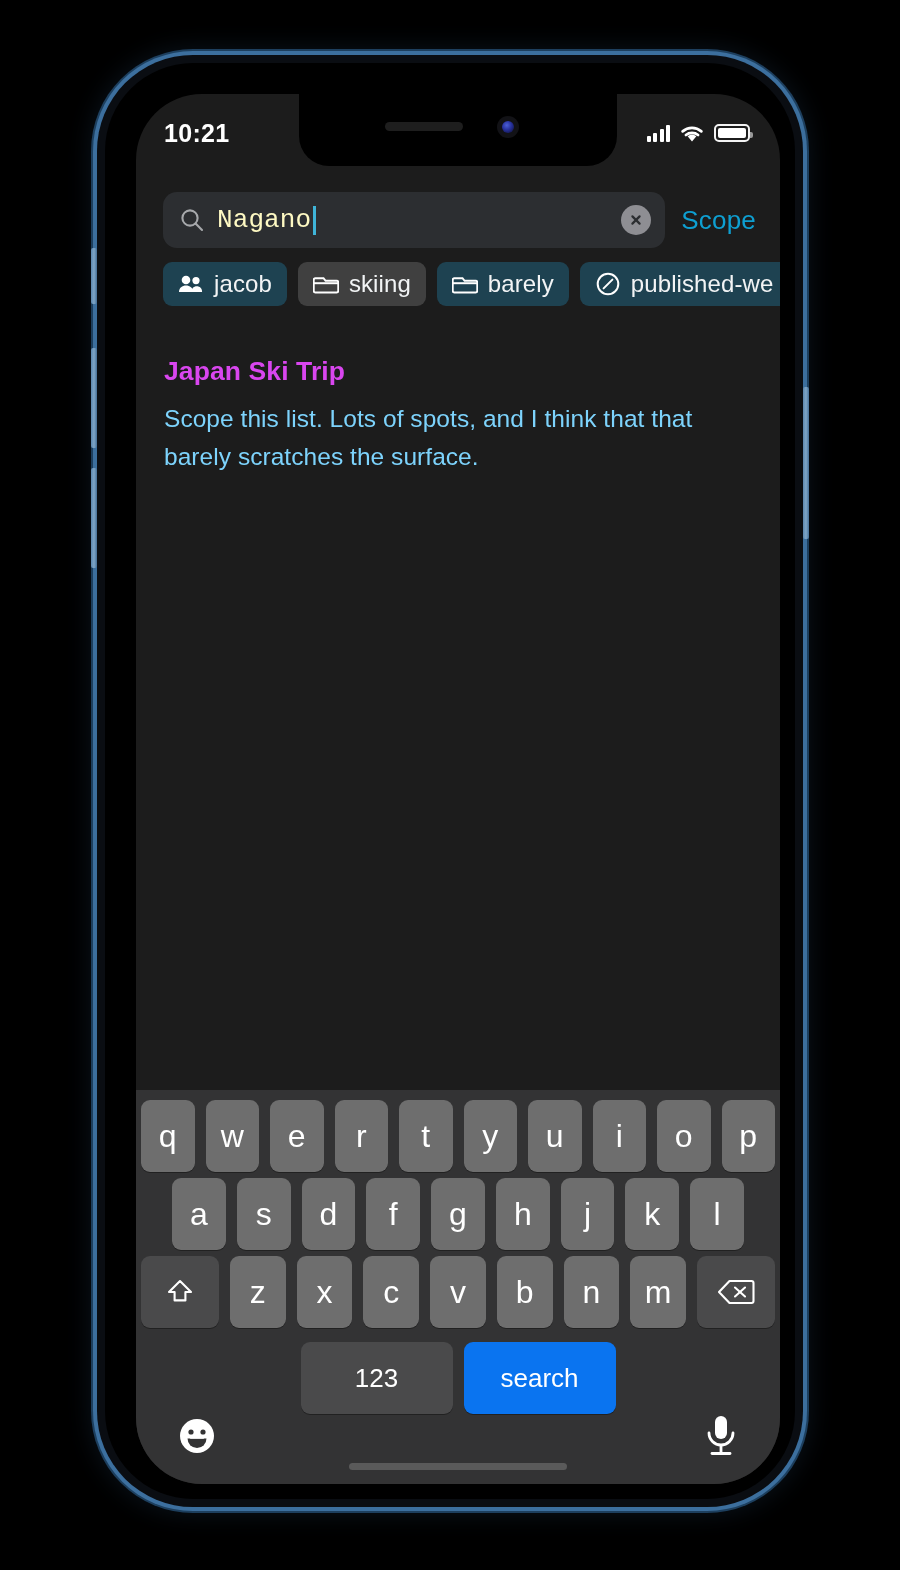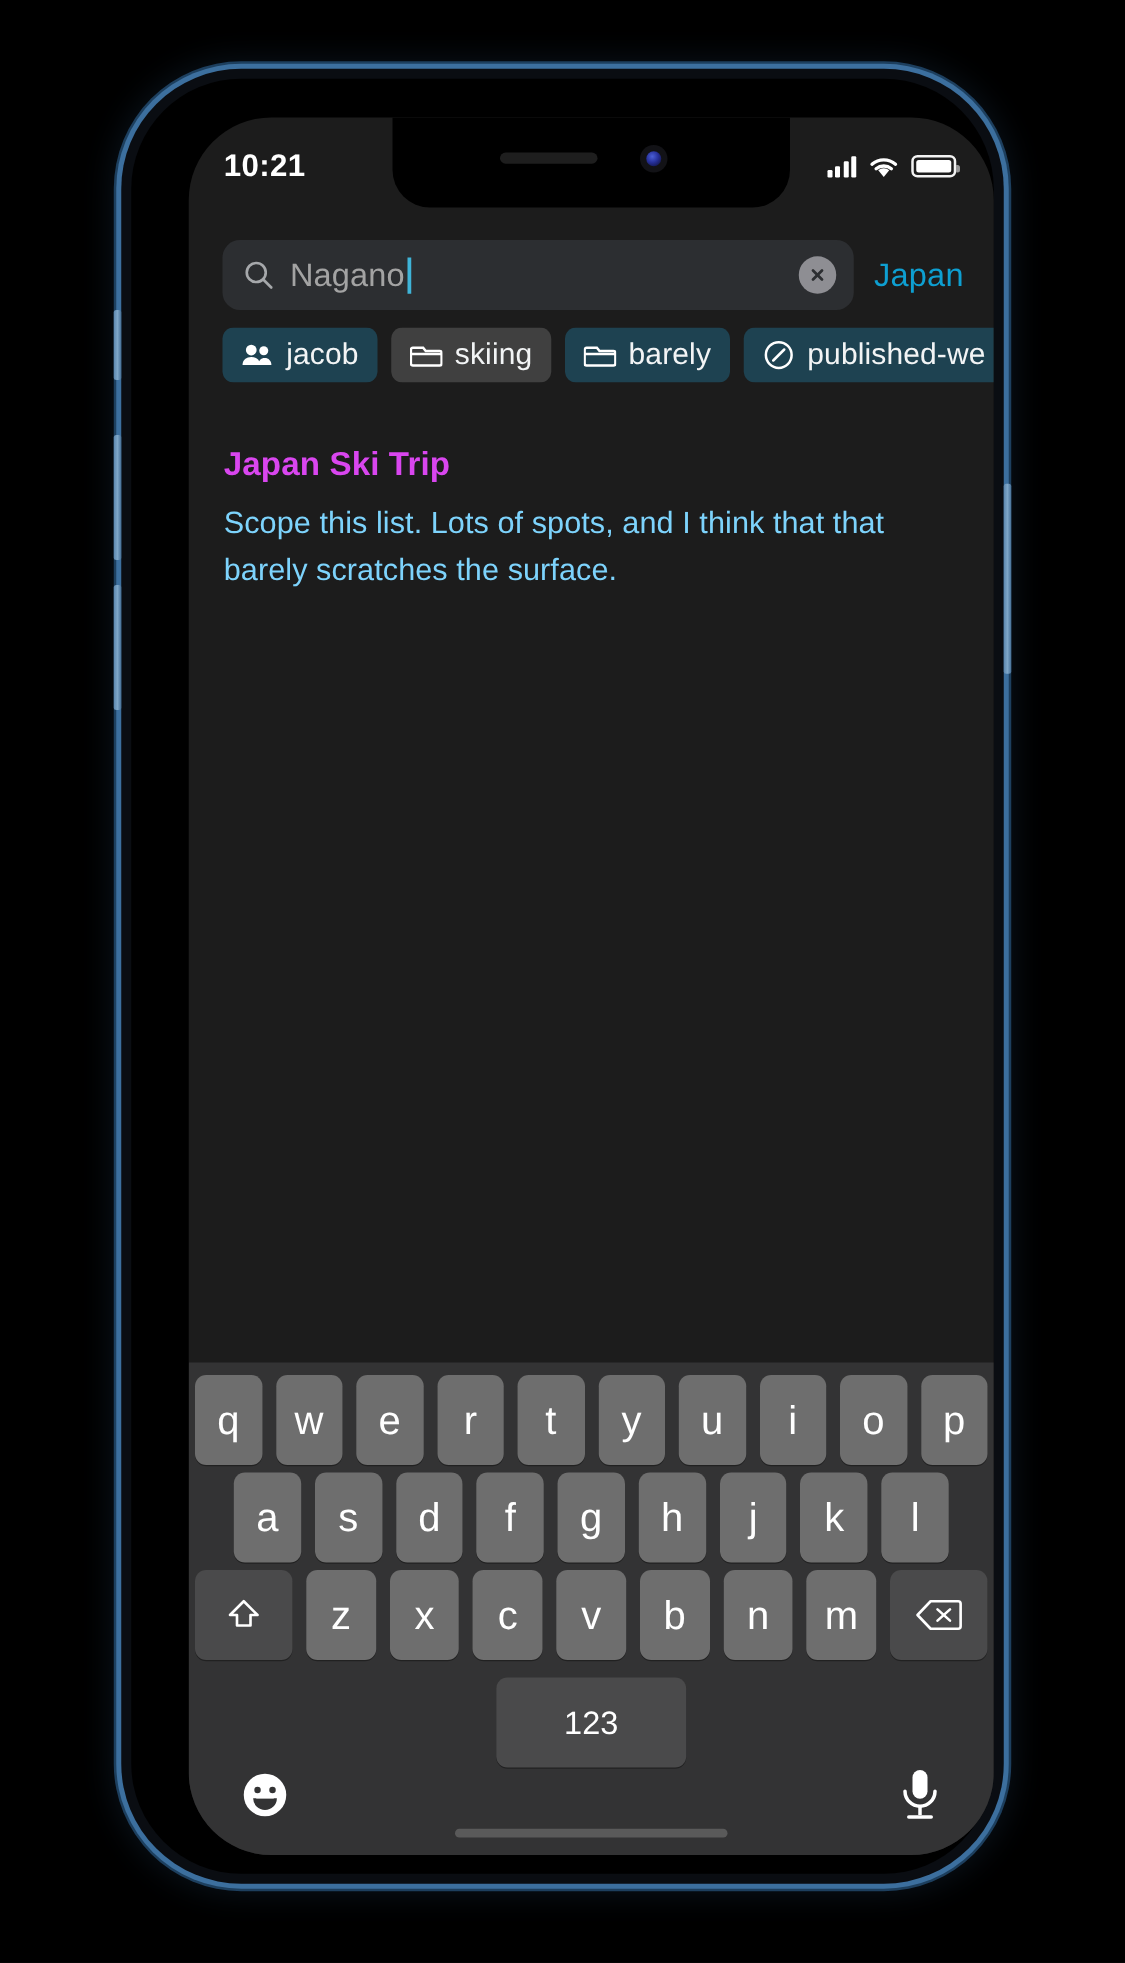--- a/index.html
+++ b/index.html
@@ -44,21 +44,20 @@
   .btn-power  { right: -6px; top: 332px; width: 6px; height: 152px; }
 
   
   .screen {
     position: absolute;
     left: 31px; top: 31px;
     width: 644px; height: 1390px;
     border-radius: 66px;
     overflow: hidden;
     background: #1c1c1c;
-    margin-left: 15px;
   }
 
   
   .notch {
     position: absolute;
     left: 50%; transform: translateX(-50%);
     top: 0;
     width: 318px; height: 72px;
     background: #000;
     border-bottom-left-radius: 30px;
@@ -136,23 +135,24 @@
     background: #2c2e31;
     border-radius: 14px;
     display: flex; align-items: center;
     padding: 0 14px 0 16px;
     gap: 12px;
   }
   .search-icon { flex: 0 0 auto; display:block; }
   .search-text {
     flex: 1;
     font-size: 26px;
-    color: #a3a3a3;
+    color: #fef9c3;
     display: flex; align-items: center;
     letter-spacing: 0.1px;
+    font-family: Liberation Mono, monospace;
   }
   .caret {
     display: inline-block;
     width: 3px; height: 29px;
     background: #3fb4d8;
     margin-left: 2px;
   }
   .clear-btn {
     flex: 0 0 auto;
     width: 30px; height: 30px;
@@ -313,21 +313,21 @@
               <span>Nagano</span>
               <span class="caret"></span>
             </div>
             <div class="clear-btn">
               <svg width="18" height="18" viewBox="0 0 18 18">
                 <line x1="5.4" y1="5.4" x2="12.6" y2="12.6" stroke="#2c2e31" stroke-width="2.2" stroke-linecap="round"></line>
                 <line x1="12.6" y1="5.4" x2="5.4" y2="12.6" stroke="#2c2e31" stroke-width="2.2" stroke-linecap="round"></line>
               </svg>
             </div>
           </div>
-          <div class="cancel-btn">Japan</div>
+          <div class="cancel-btn">Scope</div>
         </div>
 
         <div class="chiprow">
 
           <div class="chip">
             <svg width="26" height="20" viewBox="0 0 26 20">
               <circle cx="8" cy="6" r="4.3" fill="#fff"></circle>
               <circle cx="18" cy="6.6" r="3.6" fill="#fff"></circle>
               <path d="M1 18 c0-4.2 3.2-6.4 7-6.4 s7 2.2 7 6.4 Z" fill="#fff"></path>
               <path d="M13.5 18 c0-3.6 2.3-5.7 5.3-5.7 s5.3 2.1 5.3 5.7 Z" fill="#fff"></path>
@@ -412,20 +412,21 @@
               <svg width="40" height="30" viewBox="0 0 40 30">
                 <path d="M13.5 4 h22 a2 2 0 0 1 2 2 v18 a2 2 0 0 1 -2 2 h-22 L3 15 z" fill="none" stroke="#fff" stroke-width="2.1" stroke-linejoin="round"></path>
                 <line x1="19" y1="10.5" x2="29" y2="19.5" stroke="#fff" stroke-width="2.1" stroke-linecap="round"></line>
                 <line x1="29" y1="10.5" x2="19" y2="19.5" stroke="#fff" stroke-width="2.1" stroke-linecap="round"></line>
               </svg>
             </div>
           </div>
 
           <div class="krow r4">
             <div class="key num">123</div>
+            <div class="key search-key">search</div>
           </div>
 
           <div class="bottombar">
             <div>
               <svg width="46" height="46" viewBox="0 0 46 46">
                 <circle cx="23" cy="23" r="17" fill="#fff"></circle>
                 <circle cx="17" cy="19" r="2.6" fill="#333334"></circle>
                 <circle cx="29" cy="19" r="2.6" fill="#333334"></circle>
                 <path d="M13.5 25.5 h19 a9.5 9.5 0 0 1 -19 0 z" fill="#333334"></path>
                 <path d="M15.8 25.8 a7.5 4 0 0 1 14.4 0 z" fill="#fff"></path>

